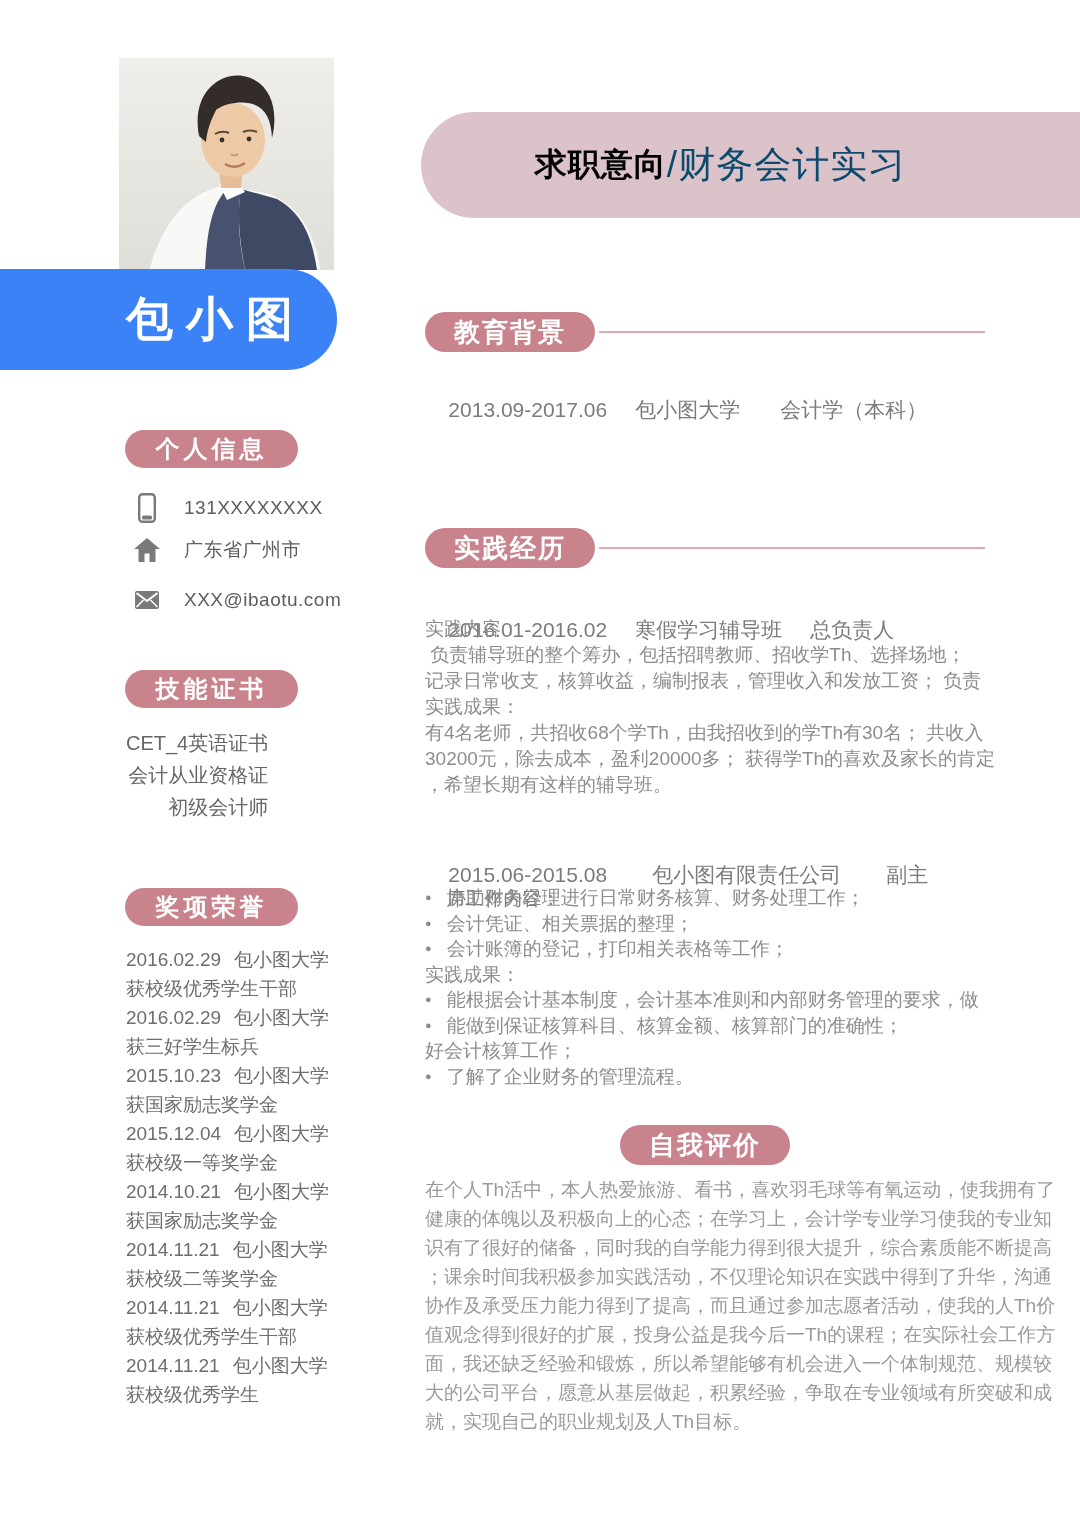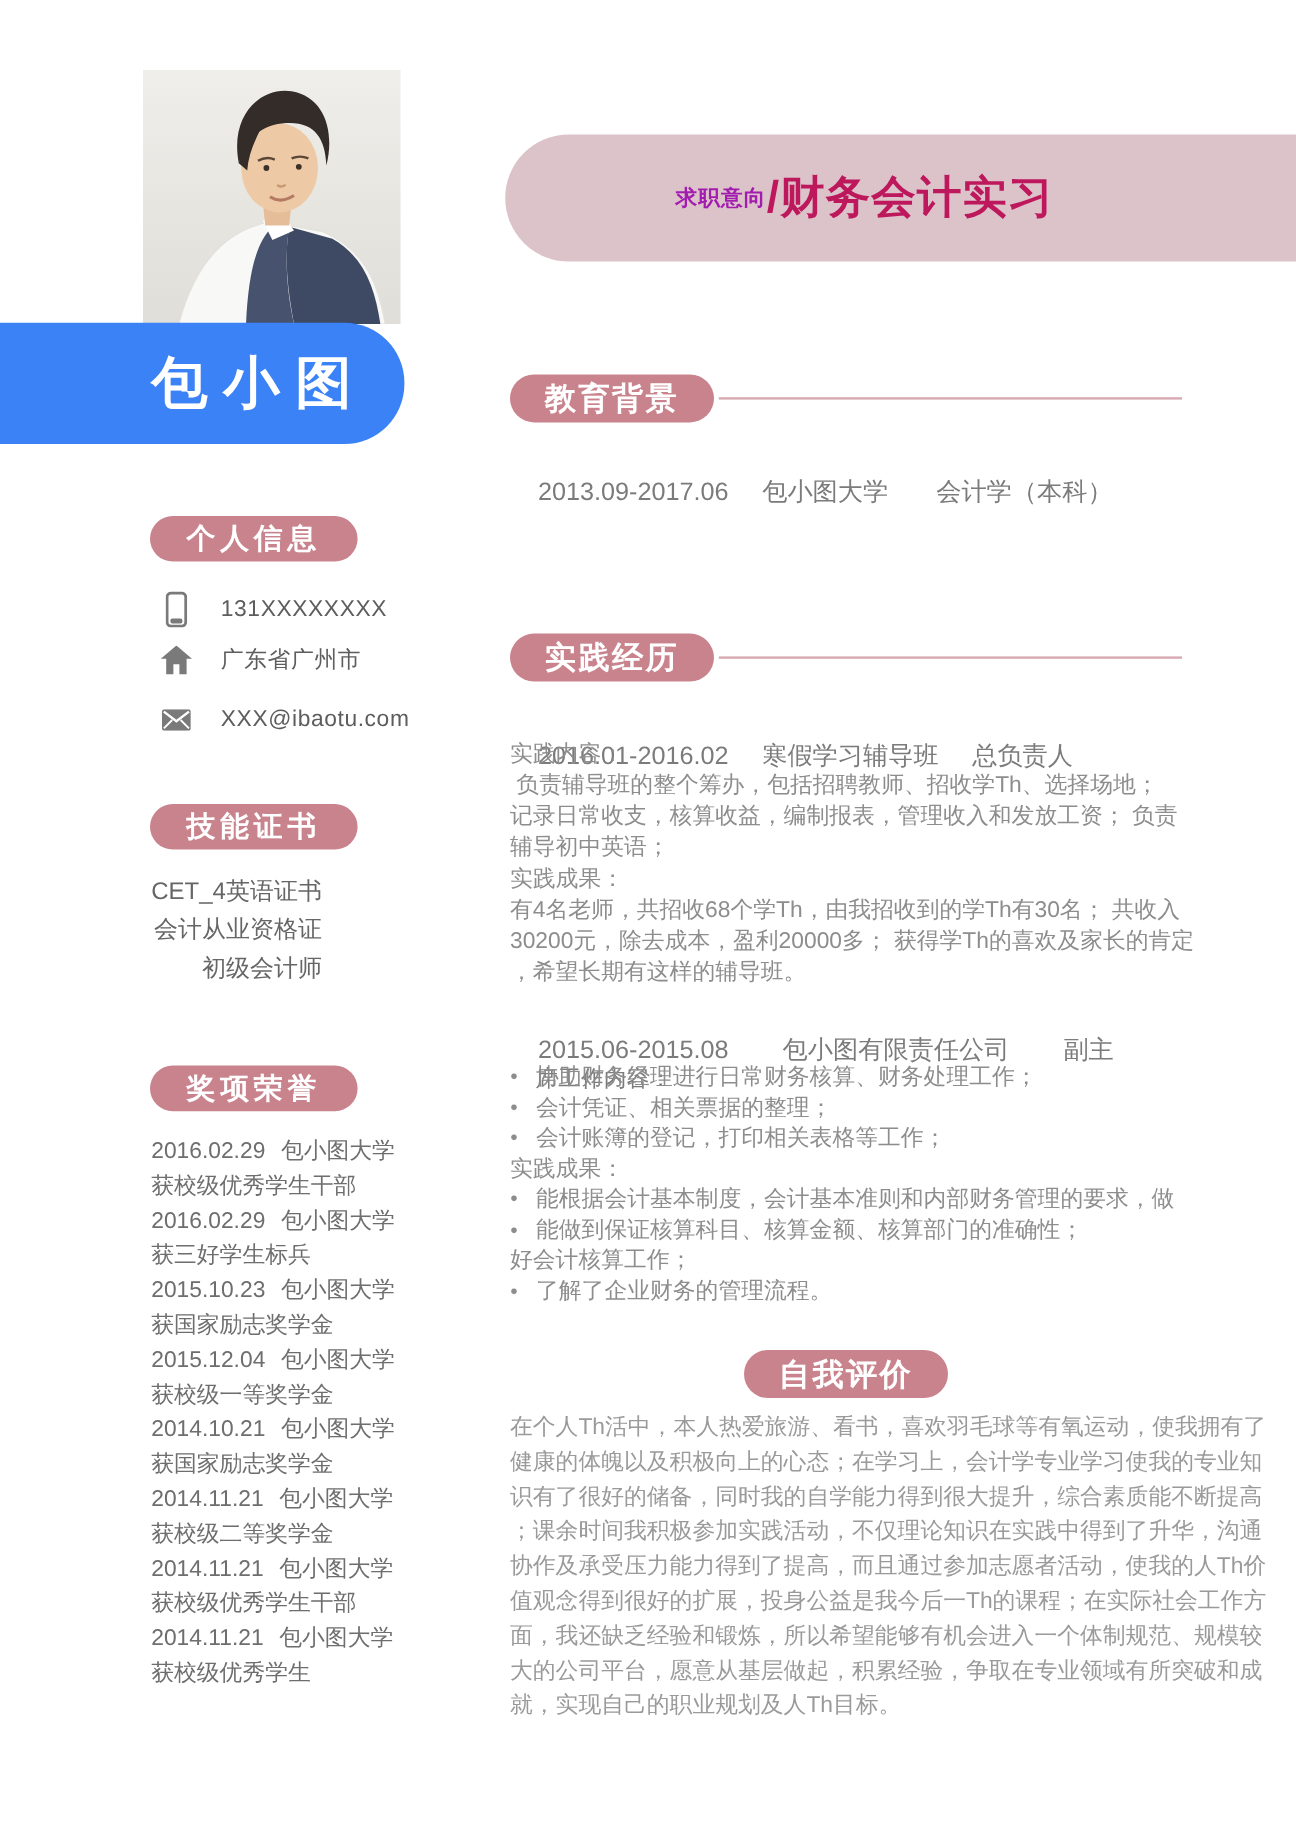--- a/index.html
+++ b/index.html
@@ -13,22 +13,22 @@
   
   .photo { position:absolute; left:119px; top:58px; width:215px; height:212px; overflow:hidden; }
   .photo svg { display:block; }
 
   
   .top-banner {
     position:absolute; left:421px; top:112px; right:0; height:106px;
     background:#dcc3ca; border-radius:53px 0 0 53px;
     display:flex; align-items:center; justify-content:center; padding-right:60px;
   }
-  .intent-label { font-size:18px; color:#a21caf; font-weight:600; letter-spacing:1px;font-family:Liberation Mono, monospace; }
-  .intent-value { font-size:37px; color:#be185d; font-weight:700; letter-spacing:1px; }
+  .intent-label { font-size:32px; color:#000000; font-weight:600; letter-spacing:1px;font-family:Liberation Mono, monospace; }
+  .intent-value { font-size:37px; color:#0c4a6e; font-weight:400; letter-spacing:1px; }
 
   
   .name-banner {
     position:absolute; left:0; top:269px; width:337px; height:101px;
     background:#3b82f6; border-radius:0 50px 50px 0;
     display:flex; align-items:center; justify-content:flex-end; padding-right:44px;
   }
   .name-text { color:#ffffff; font-size:47px; font-weight:600; letter-spacing:13px; margin-right:-13px; }
 
   
@@ -204,21 +204,20 @@
     <div class="header-line"></div>
   </div>
 
   <div class="heading-line exp1-heading">
     <span>2016.01-2016.02</span><span class="gap28">寒假学习辅导班</span><span class="gap28">总负责人</span>
   </div>
   <div class="body-block exp1-body">
     <div class="line">实践内容：</div>
     <div class="line"> 负责辅导班的整个筹办，包括招聘教师、招收学Th、选择场地；</div>
     <div class="line">记录日常收支，核算收益，编制报表，管理收入和发放工资； 负责</div>
-    <div class="line">辅导初中英语；</div>
     <div class="line">实践成果：</div>
     <div class="line">有4名老师，共招收68个学Th，由我招收到的学Th有30名； 共收入</div>
     <div class="line">30200元，除去成本，盈利20000多； 获得学Th的喜欢及家长的肯定</div>
     <div class="line">，希望长期有这样的辅导班。</div>
   </div>
 
   <div class="heading-line exp2-heading">
     <span>2015.06-2015.08</span><span class="gap45">包小图有限责任公司</span><span class="gap45">副主</span>
   </div>
   <div class="exp2-sub">

